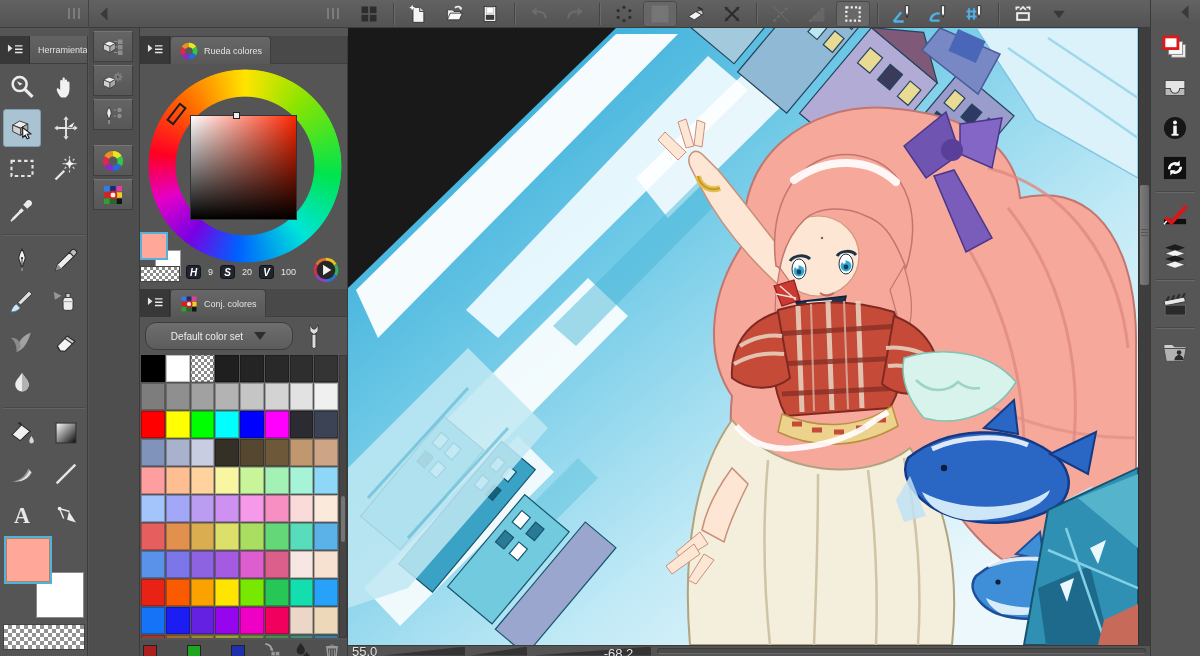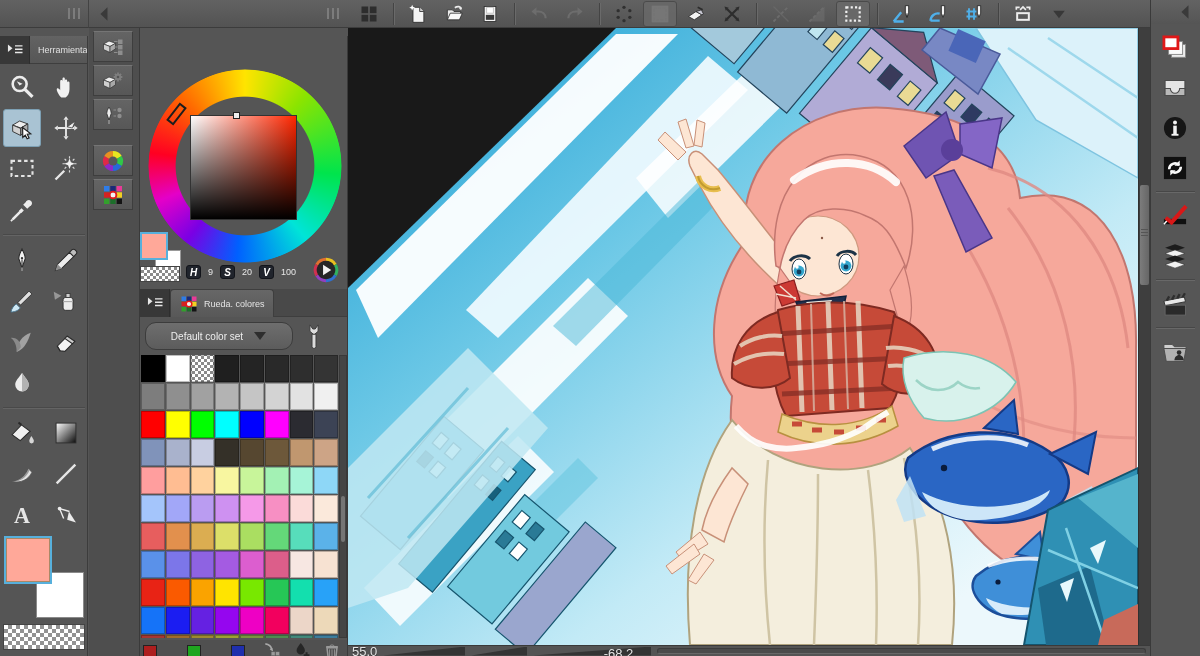--- a/index.html
+++ b/index.html
@@ -411,20 +411,41 @@
               <rect x="3" y="15.6" width="5.4" height="5.4" fill="#33a02c"></rect>
               <rect x="9.3" y="15.6" width="5.4" height="5.4" fill="#1c6e2a"></rect>
               <rect x="15.6" y="15.6" width="5.4" height="5.4" fill="#141414"></rect>
               <circle cx="12" cy="12" r="3.4" fill="none" stroke="#e81818" stroke-width="1.8"></circle>
             </svg></div>
         </div>
       </div>
   </div>
 
   <div class="abs panel" style="left:140px;top:28px;width:208px;height:253px;border-right:1px solid #3a3a3a;">
+    <div class="phead">
+      <div class="flyout">
+          <span class="icon20"><svg viewBox="0 0 24 24" width="100%" height="100%" preserveAspectRatio="xMidYMid meet">
+              <path d="M3.5 5.5l5.5 4.5-5.5 4.5z" fill="#e8e8e8"></path>
+              <path d="M12 7h9M12 11h9M12 15h9" stroke="#e8e8e8" stroke-width="1.7"></path>
+            </svg></span>
+        </div>
+      <div class="tab">
+        <span class="icon20"><svg viewBox="0 0 24 24" width="100%" height="100%" preserveAspectRatio="xMidYMid meet">
+              <path d="M12 12L12 2a10 10 0 0 1 8.7 5z" fill="#e8e820"></path>
+              <path d="M12 12l8.7-5a10 10 0 0 1 0 10z" fill="#30c848"></path>
+              <path d="M12 12l8.7 5a10 10 0 0 1-8.7 5z" fill="#2868d8"></path>
+              <path d="M12 12v10a10 10 0 0 1-8.7-5z" fill="#9028c8"></path>
+              <path d="M12 12l-8.7 5a10 10 0 0 1 0-10z" fill="#e02848"></path>
+              <path d="M12 12L3.3 7A10 10 0 0 1 12 2z" fill="#e89020"></path>
+              <circle cx="12" cy="12" r="4.5" fill="#585858"></circle>
+            </svg></span>
+        <span>Rueda colores</span>
+      </div>
+      <div style="flex:1;"></div>
+    </div>
 
     <div class="abs" style="left:8px;top:33px;width:194px;height:194px;">
       <div style="width:100%;height:100%;border-radius:50%;background:conic-gradient(from 0deg,#ffe400 0deg,#8ce400 40deg,#00e44c 95deg,#00e4d8 140deg,#0060ff 185deg,#7a00e4 218deg,#e400c8 248deg,#ff0022 278deg,#ff6a00 318deg,#ffe400 360deg);-webkit-mask:radial-gradient(closest-side,transparent 0 71%,#000 72% 99%,transparent 100%);mask:radial-gradient(closest-side,transparent 0 71%,#000 72% 99%,transparent 100%);"></div>
       <div class="abs" style="left:24px;top:34px;width:9px;height:22px;border:2px solid #1d1d1d;transform:rotate(38deg);"></div>
     </div>
 
     <div class="abs" style="left:50px;top:79px;width:107px;height:105px;border:1px solid #333;background:linear-gradient(to bottom,rgba(0,0,0,0),#000),linear-gradient(to right,#ffffff,#ff2600);">
       <div class="abs" style="left:40%;top:-4px;width:7px;height:7px;background:#eee;border:1px solid #222;"></div>
     </div>
 
@@ -470,21 +491,21 @@
               <rect x="9.3" y="3" width="5.4" height="5.4" fill="#1a2a78"></rect>
               <rect x="15.6" y="3" width="5.4" height="5.4" fill="#e83a98"></rect>
               <rect x="3" y="9.3" width="5.4" height="5.4" fill="#d42222"></rect>
               <rect x="9.3" y="9.3" width="5.4" height="5.4" fill="#f2f2f2"></rect>
               <rect x="15.6" y="9.3" width="5.4" height="5.4" fill="#f2d022"></rect>
               <rect x="3" y="15.6" width="5.4" height="5.4" fill="#33a02c"></rect>
               <rect x="9.3" y="15.6" width="5.4" height="5.4" fill="#1c6e2a"></rect>
               <rect x="15.6" y="15.6" width="5.4" height="5.4" fill="#141414"></rect>
               <circle cx="12" cy="12" r="3.4" fill="none" stroke="#e81818" stroke-width="1.8"></circle>
             </svg></span>
-        <span>Rueda. colores</span>
+        <span>Conj. colores</span>
       </div>
       <div style="flex:1;"></div>
     </div>
     <div class="abs dropdown" style="left:5px;top:33px;width:148px;height:28px;border-radius:11px;">
       <span>Default color set</span>
       <svg width="14" height="10" viewBox="0 0 14 10">
           <path d="M1 1l6 8 6-8z" fill="#2e2e2e"></path>
         </svg>
     </div>
     <div class="abs icon28" style="left:160px;top:33px;"><svg viewBox="0 0 24 24" width="100%" height="100%" preserveAspectRatio="xMidYMid meet">

